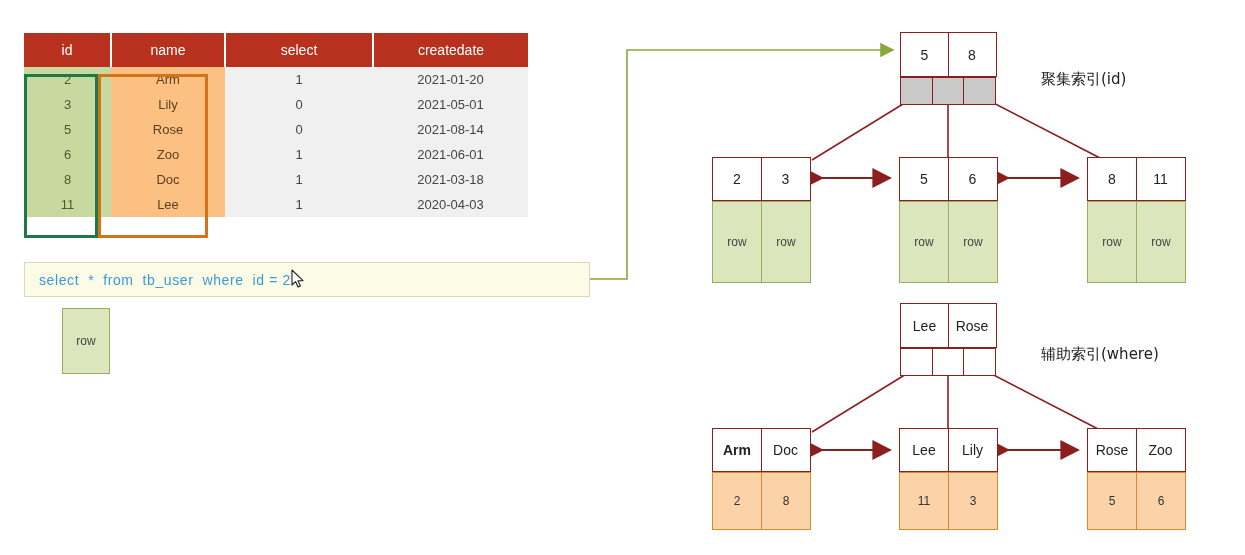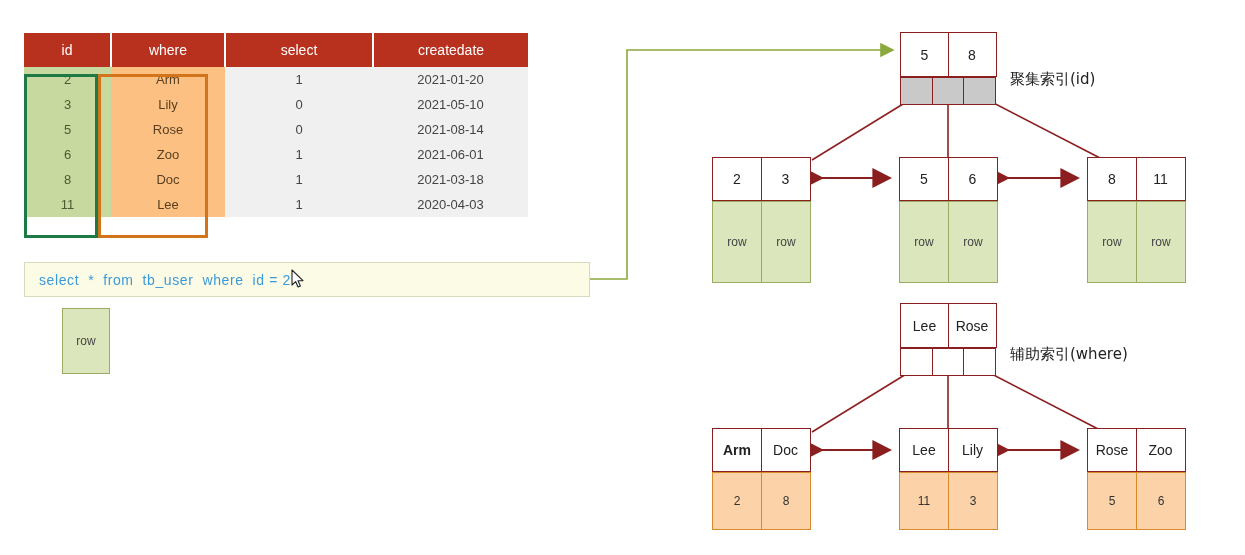--- a/index.html
+++ b/index.html
@@ -132,20 +132,21 @@
   .node .datacells.orange > div { background:#fcd2a8; border:1px solid #d98b29; color:#333; }
 
   .bold-key { font-weight:bold; }
 
   
   .idx-label {
     position:absolute;
     font-size:15px; color:#222;
     font-family:"DejaVu Sans","Liberation Sans",sans-serif;
     white-space:nowrap;
+    margin-left:31px;
   }
 </style>
 </head>
 <body>
 
 <div class="stage">
 
   <svg class="links" viewBox="0 0 1245 555">
     <defs>
       <marker id="ar" markerWidth="9" markerHeight="9" refX="8" refY="4.5" orient="auto">
@@ -183,37 +184,37 @@
     <g>
       <path d="M822,450 L890,450" stroke="#8b1f1f" stroke-width="2.2" fill="none" marker-end="url(#ar)" marker-start="url(#arL)"></path>
       <path d="M1008,450 L1078,450" stroke="#8b1f1f" stroke-width="2.2" fill="none" marker-end="url(#ar)" marker-start="url(#arL)"></path>
     </g>
   </svg>
 
   <table class="data-table">
     <thead>
       <tr>
         <th class="col-id">id</th>
-        <th class="col-name">where</th>
+        <th class="col-name">name</th>
         <th class="col-gen">select</th>
         <th class="col-date">createdate</th>
       </tr>
     </thead>
     <tbody>
       <tr>
         <td class="cell-id">2</td>
         <td class="cell-name">Arm</td>
         <td>1</td>
         <td>2021-01-20</td>
       </tr>
       <tr>
         <td class="cell-id">3</td>
         <td class="cell-name">Lily</td>
         <td>0</td>
-        <td>2021-05-10</td>
+        <td>2021-05-01</td>
       </tr>
       <tr>
         <td class="cell-id">5</td>
         <td class="cell-name">Rose</td>
         <td>0</td>
         <td>2021-08-14</td>
       </tr>
       <tr>
         <td class="cell-id">6</td>
         <td class="cell-name">Zoo</td>

